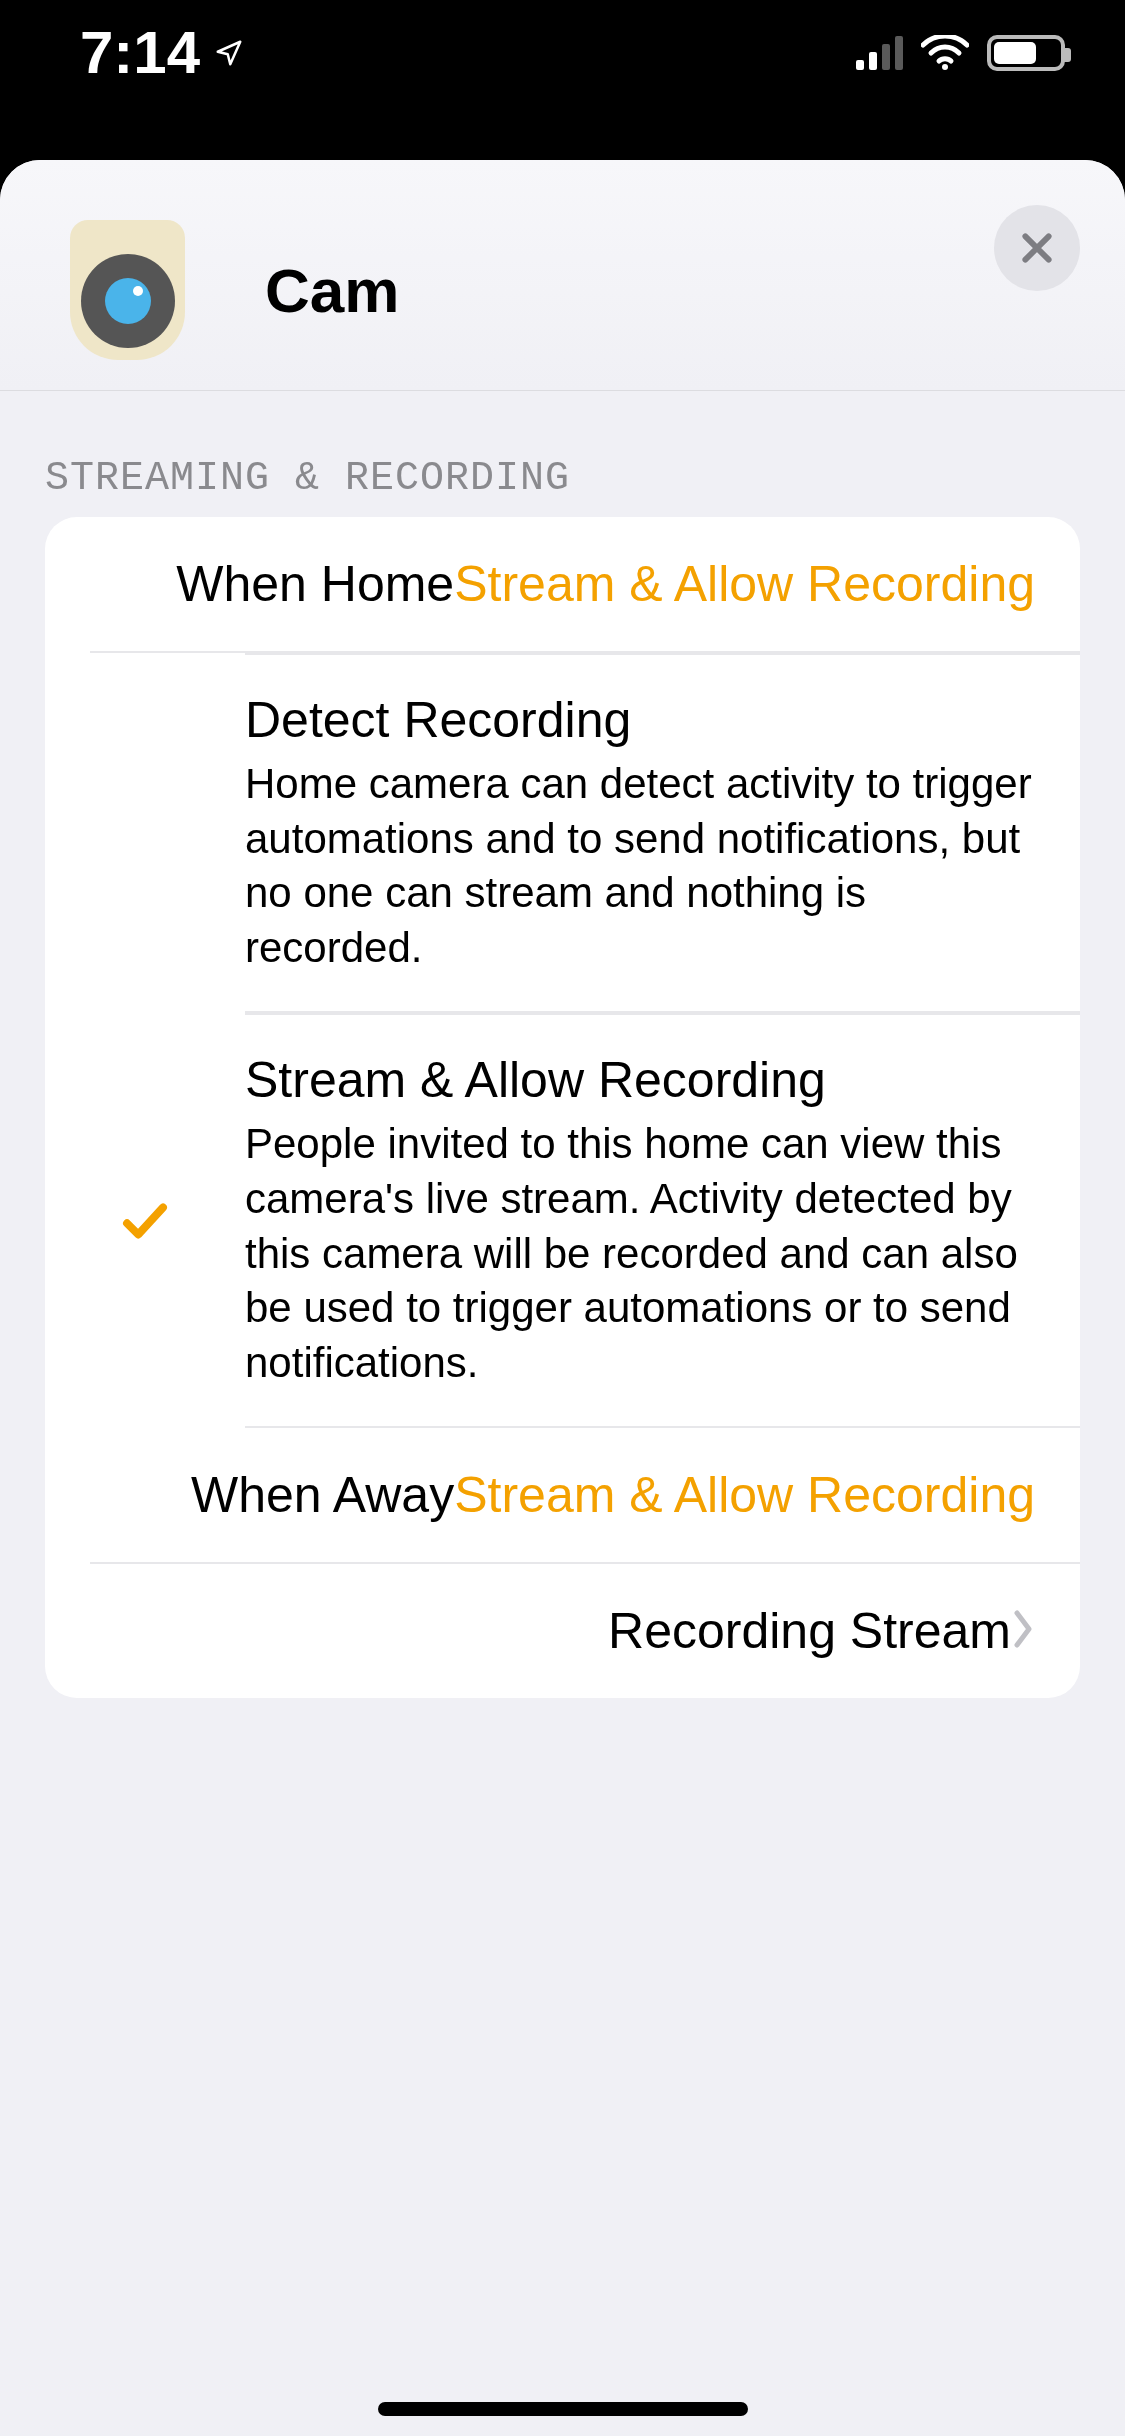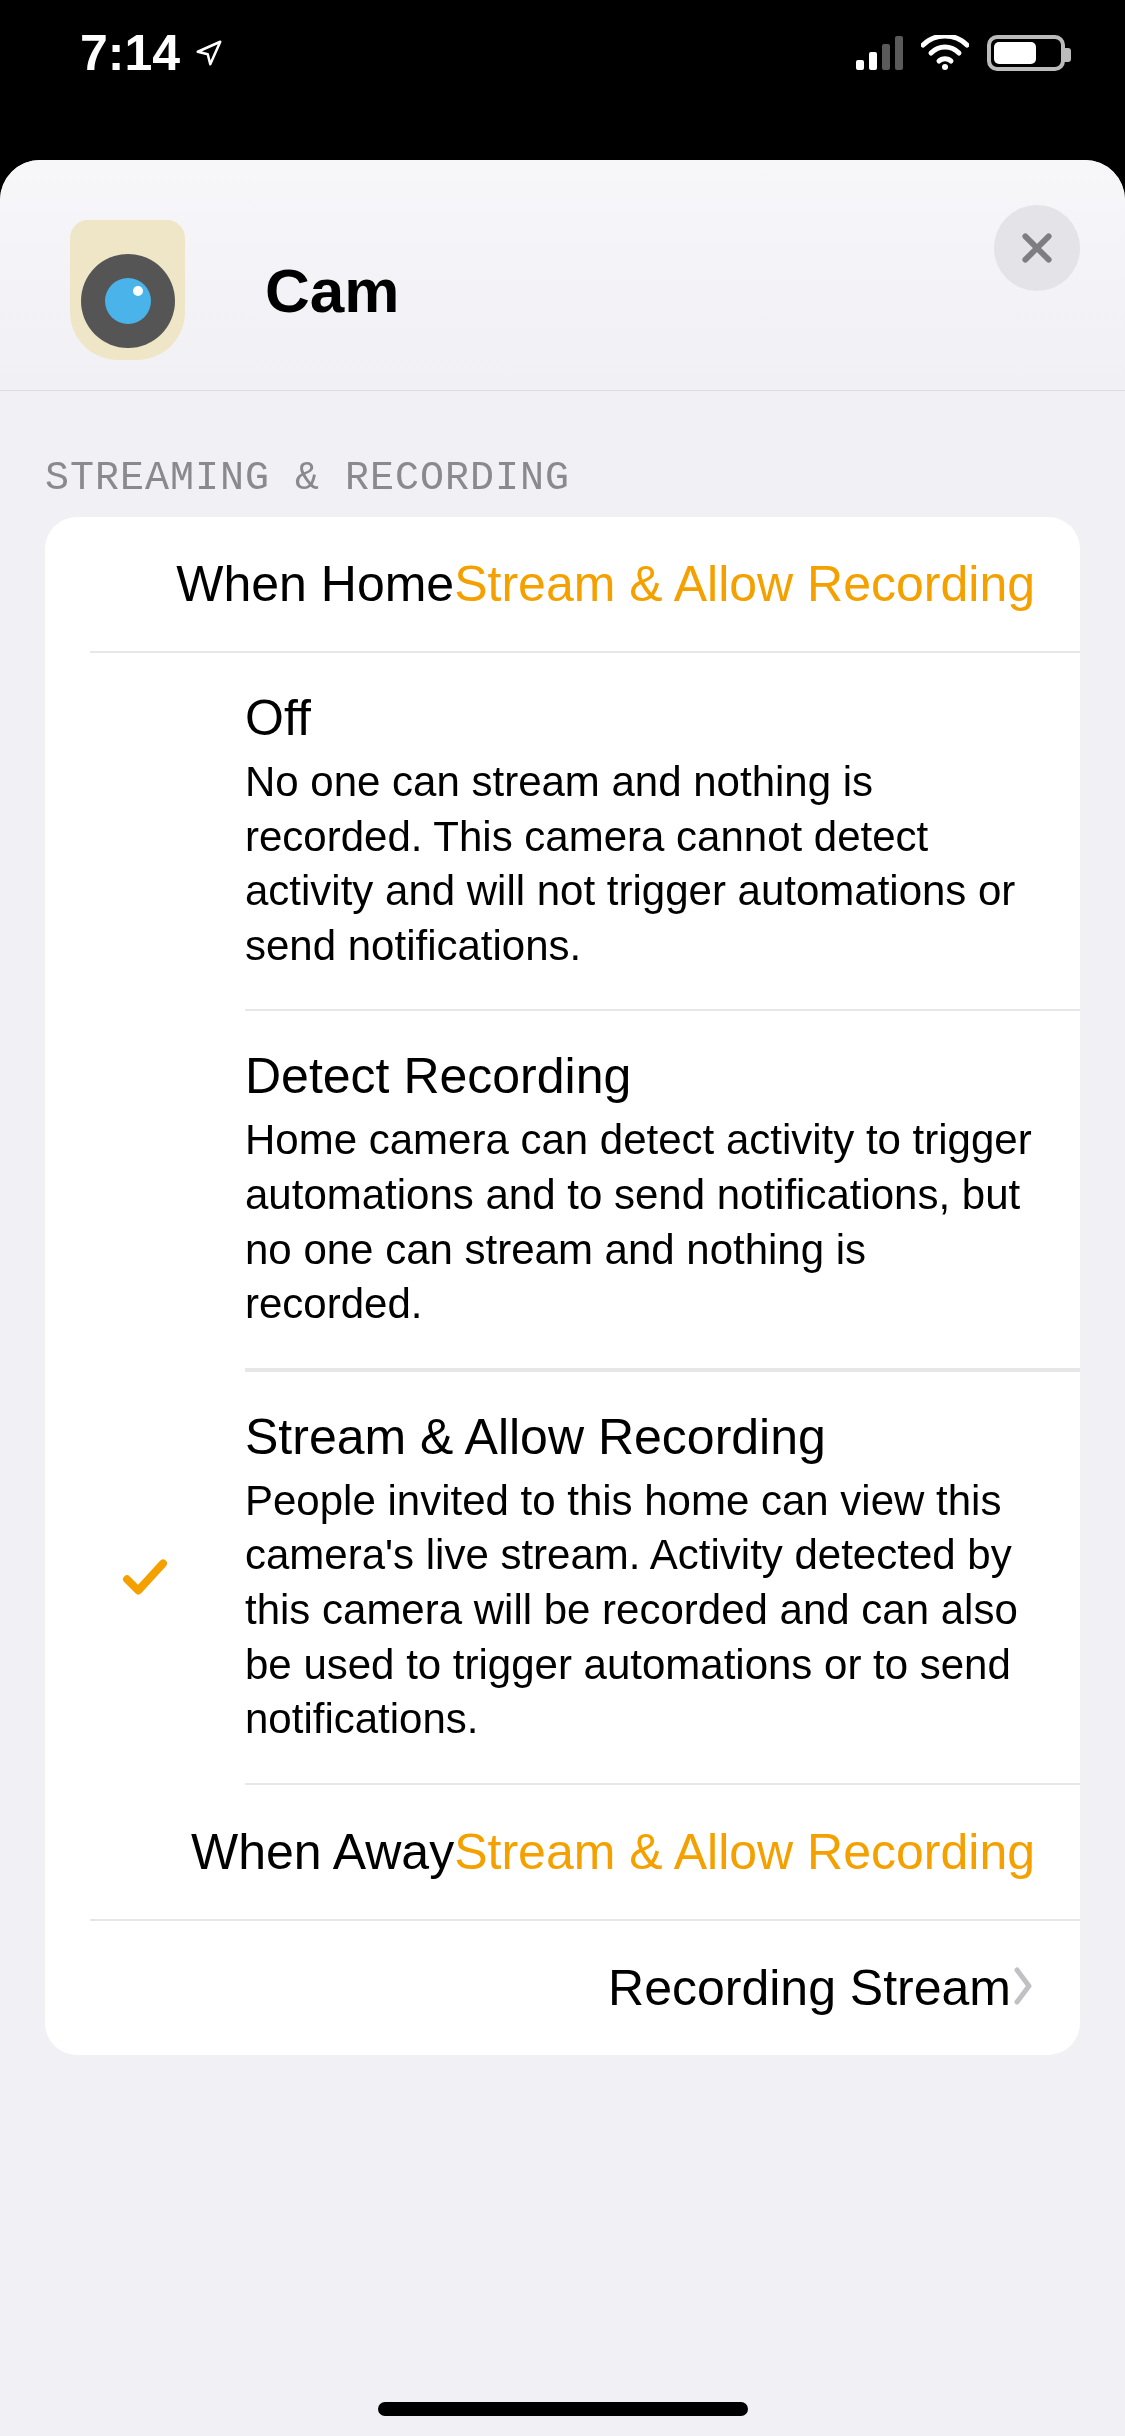--- a/index.html
+++ b/index.html
@@ -19,21 +19,21 @@
   
   .statusbar {
     height: 160px;
     display: flex;
     align-items: center;
     justify-content: space-between;
     padding: 0 60px 55px 80px;
     color: #fff;
   }
   .statusbar .time {
-    font-size: 50px;
+    font-size: 60px;
     font-weight: 600;
     display: flex;
     align-items: center;
     gap: 14px;
   }
   .statusbar .right { display: flex; align-items: center; gap: 18px; }
   .loc-icon { width: 30px; height: 30px; }
   .signal { display: flex; align-items: flex-end; gap: 5px; height: 34px; }
   .signal .bar { width: 8px; background: #fff; border-radius: 2px; }
   .signal .bar.dim { background: #5a5a5a; }
@@ -192,27 +192,20 @@
 
     <div class="content">
       <div class="card">
 
         <div class="row">
           <span class="row-label">When Home</span>
           <span class="row-value">Stream &amp; Allow Recording</span>
         </div>
         <div class="sep"></div>
 
-        <div class="opt">
-          <div class="opt-check"></div>
-          <div class="opt-body">
-            <div class="opt-title">Off</div>
-            <div class="opt-desc">No one can stream and nothing is recorded. This camera cannot detect activity and will not trigger automations or send notifications.</div>
-          </div>
-        </div>
         <div class="sep inset"></div>
 
         <div class="opt">
           <div class="opt-check"></div>
           <div class="opt-body">
             <div class="opt-title">Detect Recording</div>
             <div class="opt-desc">Home camera can detect activity to trigger automations and to send notifications, but no one can stream and nothing is recorded.</div>
           </div>
         </div>
         <div class="sep inset"></div>

